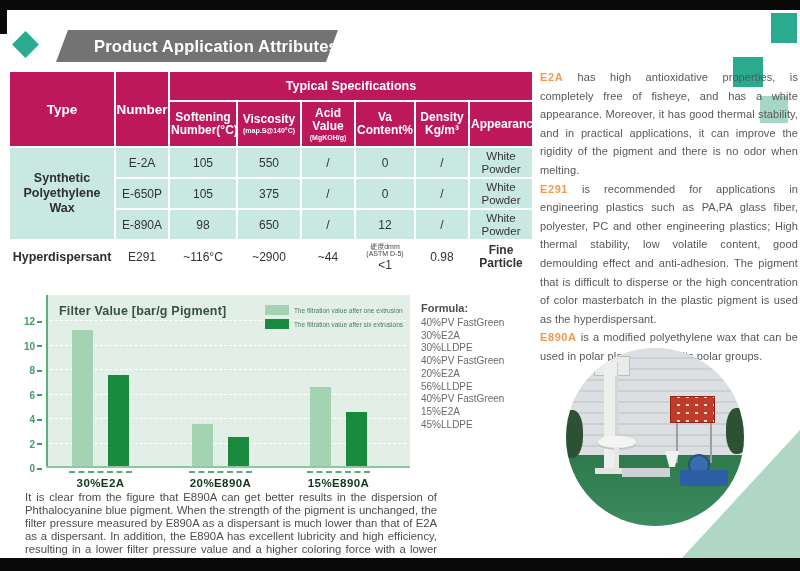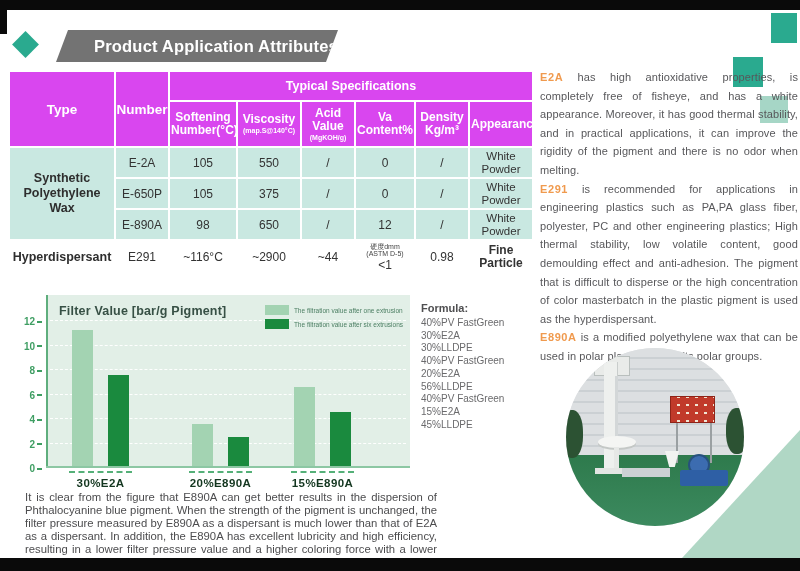--- a/index.html
+++ b/index.html
@@ -18,21 +18,21 @@
              display:flex; align-items:center; justify-content:flex-end; }
   .banner span { color:#fff; font-size:16.5px; font-weight:bold; letter-spacing:.2px; }
 
   
   .sq1 { position:absolute; left:771px; top:13px; width:26px; height:30px; background:#2aaa8f; }
   .sq2 { position:absolute; left:733px; top:57px; width:30px; height:30px; background:#2aaa8f; }
   .sq3 { position:absolute; left:760px; top:96px; width:28px; height:27px; background:#a6d6c6; }
 
   
   .spec-table { position:absolute; left:8px; top:70px; width:526px; border-collapse:separate; border-spacing:2px; table-layout:fixed; background:#fff; }
-  .spec-table th { background:#d946ef; color:#fff; text-align:center; vertical-align:middle; font-weight:bold; }
+  .spec-table th { background:#be185d; color:#fff; text-align:center; vertical-align:middle; font-weight:bold; }
   .spec-table td { background:#c9e8e1; color:#333; text-align:center; vertical-align:middle; font-size:12px; }
   .spec-table tr.h1 th { height:28px; font-size:12.5px; }
   .spec-table tr.h1 .big { font-size:13.5px; }
   .spec-table tr.h2 th { height:44px; font-size:12px; line-height:13px; padding:1px; }
   .col-sub { font-size:7px; font-weight:bold; line-height:8px; margin-top:1px; }
   .spec-table tr.data td { height:29px; }
   .spec-table td.type-cell { font-weight:bold; font-size:12.5px; line-height:15px; color:#2e2e2e; }
   .spec-table tr.last td { background:#ffffff; height:32px; }
   .spec-table td.appearance { font-size:11.5px; line-height:13px; }
   .spec-table tr.last td.appearance { font-weight:bold; font-size:12px; }
@@ -245,21 +245,21 @@
             <div class="bar" style="height: 93.1px; background: rgb(26, 138, 62);"></div>
             <div class="group-dash"></div>
             <div class="cat-label">30%E2A</div>
           </div>
           <div class="bar-group" style="left: 146px;">
             <div class="bar" style="height: 44.1px; background: rgb(163, 211, 178);"></div>
             <div class="bar" style="height: 30.625px; background: rgb(26, 138, 62);"></div>
             <div class="group-dash"></div>
             <div class="cat-label">20%E890A</div>
           </div>
-          <div class="bar-group" style="left: 248px;">
+          <div class="bar-group" style="left: 264px;">
             <div class="bar" style="height: 80.85px; background: rgb(163, 211, 178);"></div>
             <div class="bar" style="height: 56.35px; background: rgb(26, 138, 62);"></div>
             <div class="group-dash"></div>
             <div class="cat-label">15%E890A</div>
           </div>
         </div>
       <div class="axis-y"></div>
       <div class="axis-x"></div>
     </div>
   </div>

